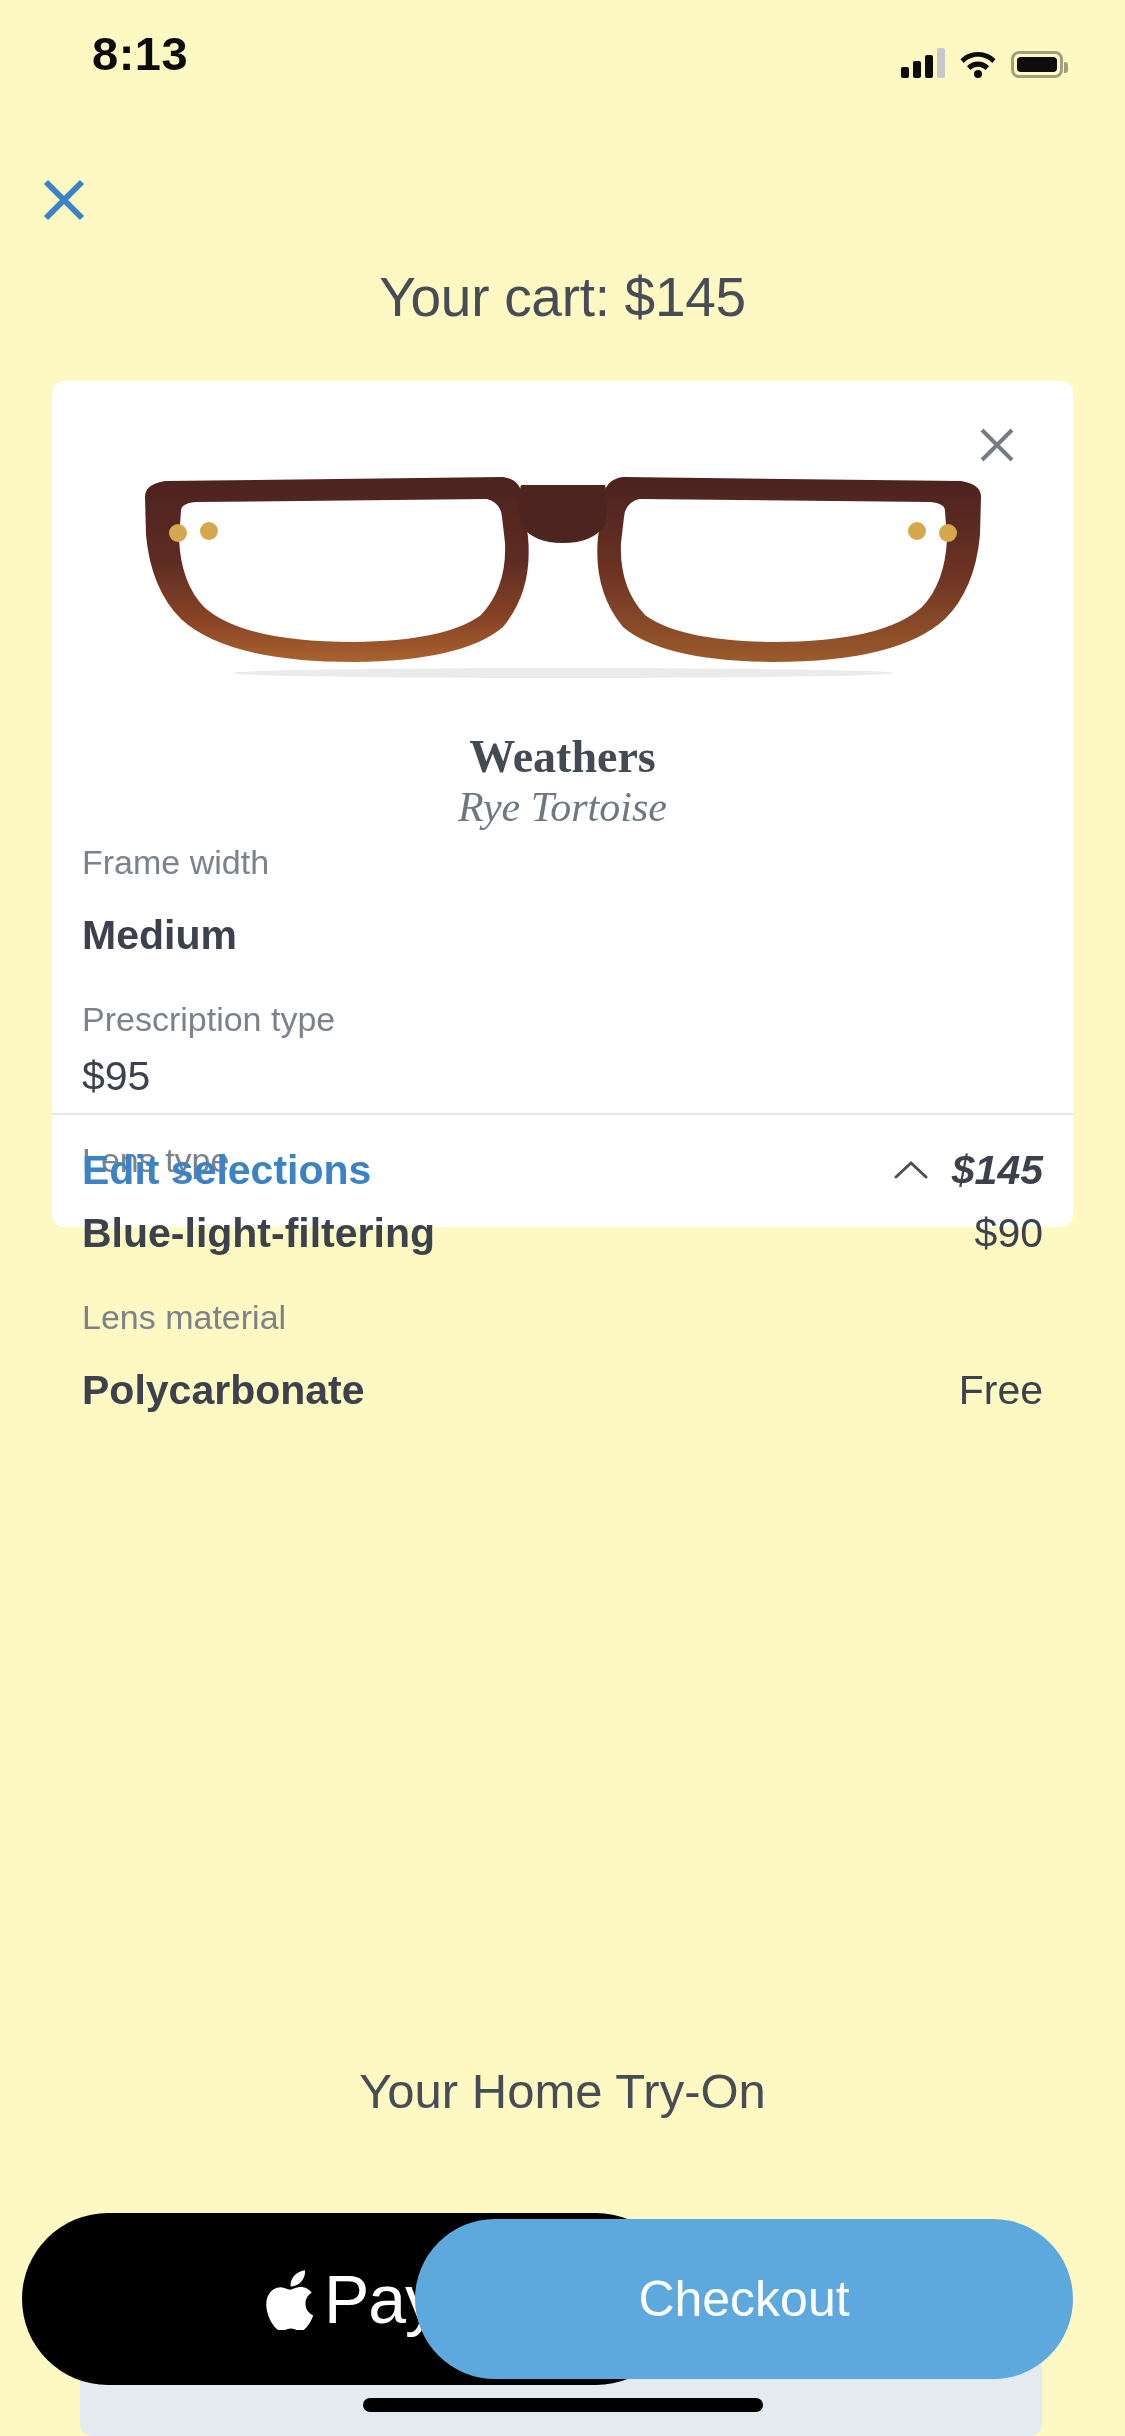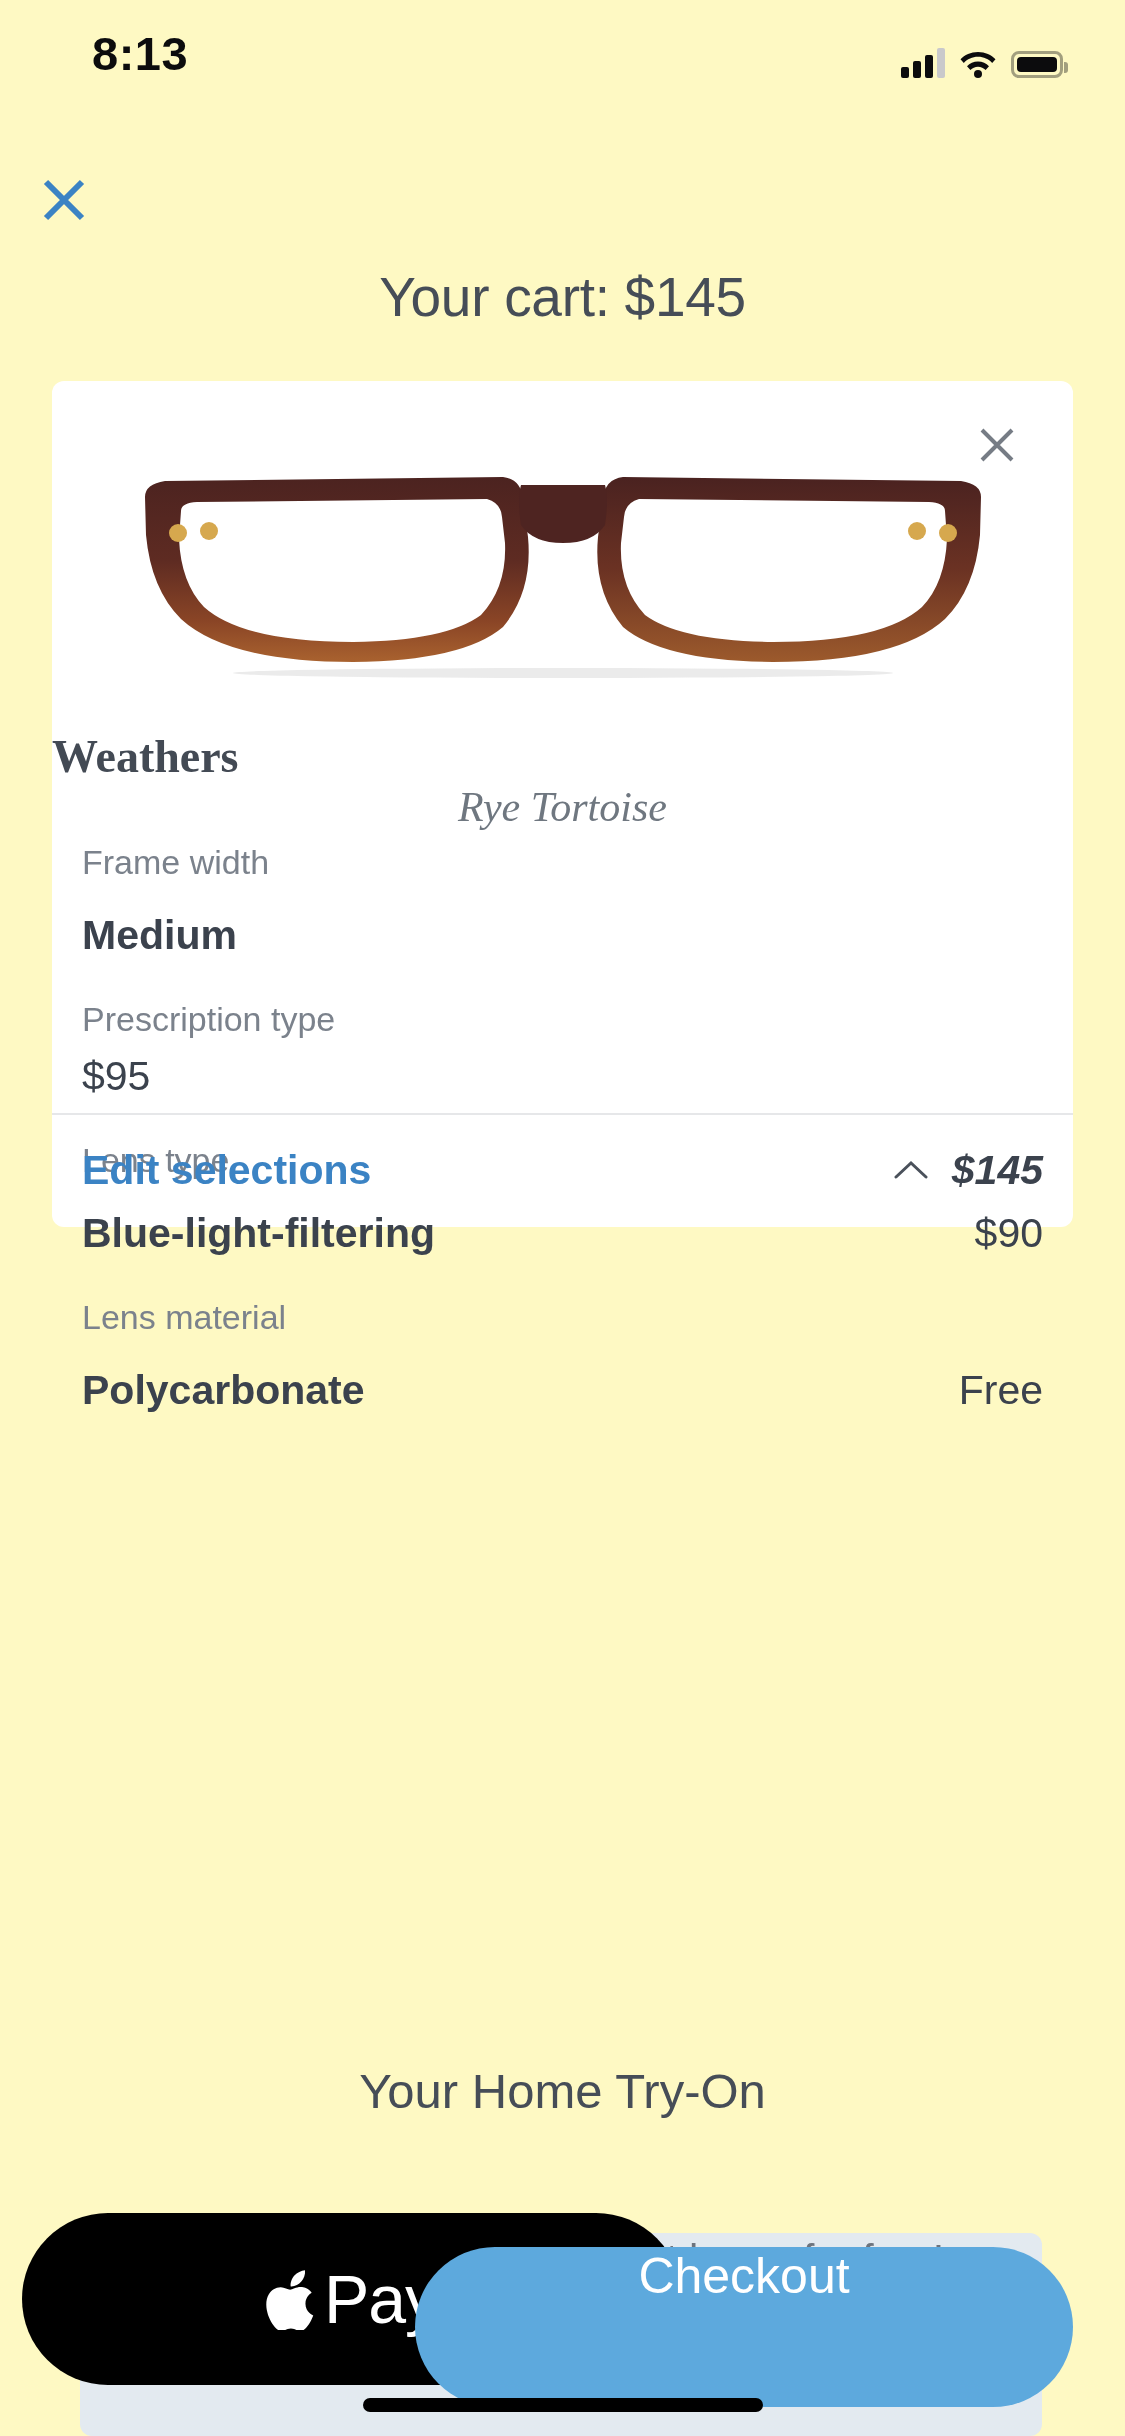--- a/index.html
+++ b/index.html
@@ -46,21 +46,21 @@
   }
   .card-close {
     position:absolute; right:40px; top:28px; width:72px; height:72px;
     display:flex; align-items:center; justify-content:center;
   }
   .card-close svg { width:38px; height:38px; }
 
   .frame-img { position:absolute; left:0; top:78px; width:1021px; height:220px; display:flex; align-items:center; justify-content:center; }
 
   .prod-name {
-    position:absolute; left:0; top:349px; width:1021px; text-align:left;
+    position:absolute; left:0; top:349px; width:1021px; text-align:center;
     font-family:"Liberation Serif", serif; font-size:46px; font-weight:bold; color:#434a54;
   }
   .prod-color {
     position:absolute; left:0; top:402px; width:1021px; text-align:center;
     font-family:"Liberation Serif", serif; font-style:italic; font-size:42px; color:#6f7780;
   }
 
   .specs { position:absolute; left:30px; top:464px; width:961px; }
   .spec-row { padding:0 0 43px 0; }
   .spec-label { font-size:34px; color:#7b828c; line-height:1; padding-bottom:17px; }
@@ -106,21 +106,21 @@
   .applepay {
     position:absolute; left:22px; top:0; width:660px; height:172px;
     background:#000000; border-radius:86px;
     display:flex; align-items:center; justify-content:center; gap:6px;
   }
   .applepay svg { width:52px; height:62px; }
   .applepay-text { color:#ffffff; font-size:68px; font-weight:500; letter-spacing:-1px; }
   .checkout {
     position:absolute; right:52px; top:6px; width:658px; height:160px;
     background:#5da9dd; border-radius:80px;
-    display:flex; justify-content:center;margin-top:28px;
+    display:flex; align-items:center; justify-content:center;
   }
   .checkout-text { color:#ffffff; font-size:50px; font-weight:500; }
 
   .home-ind {
     position:absolute; left:50%; transform:translateX(-50%); bottom:24px;
     width:400px; height:14px; background:#000000; border-radius:8px;
   }
 </style>
 </head>
 <body>

